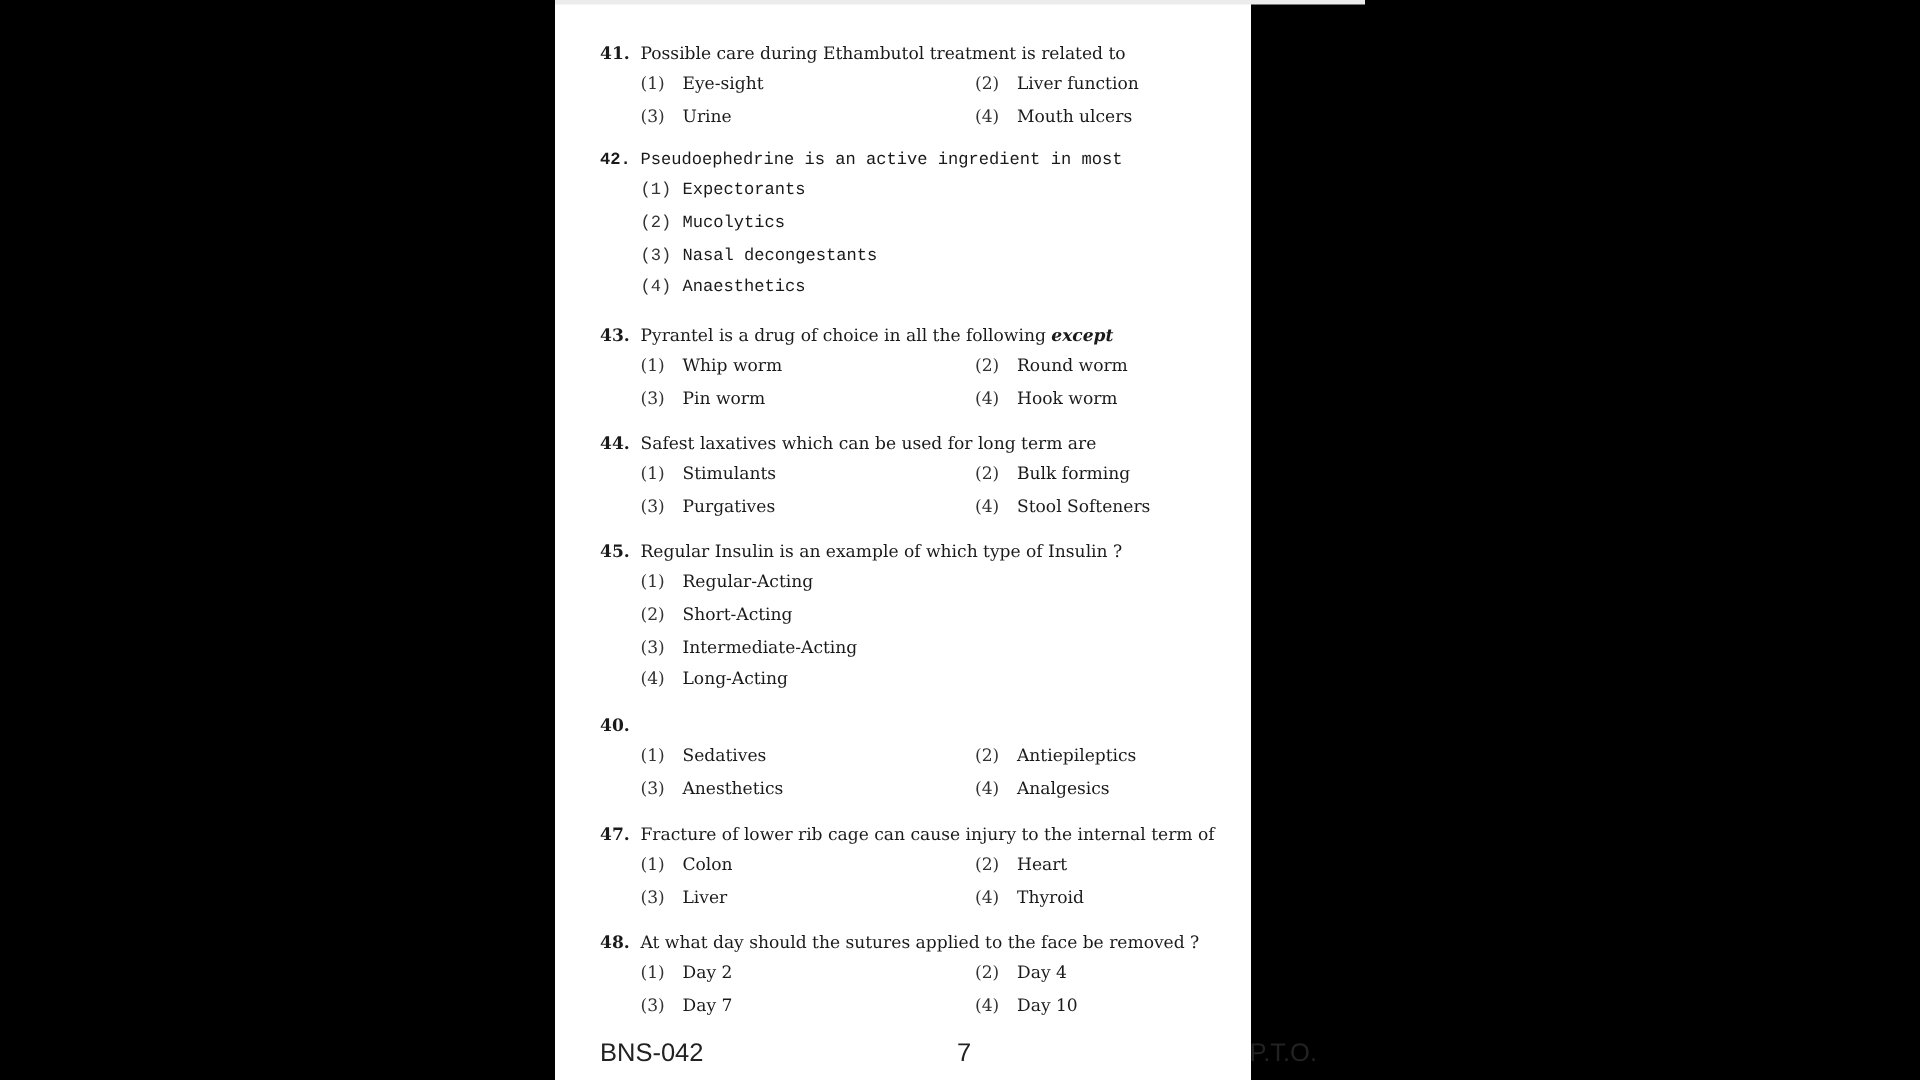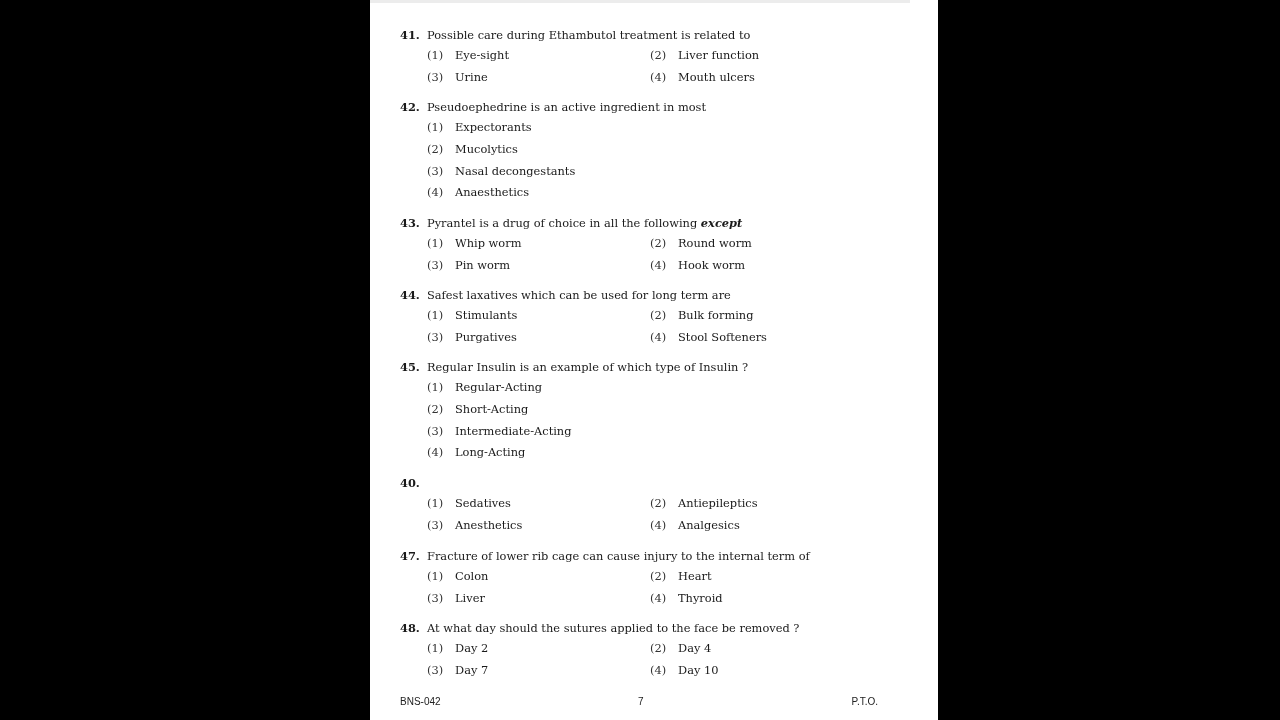--- a/index.html
+++ b/index.html
@@ -7,21 +7,21 @@
       padding: 0;
       width: 1280px;
       height: 720px;
       background: #000000;
       overflow: hidden;
     }
     .page {
       position: absolute;
       left: 370px;
       top: 0;
-      width: 568px;
+      width: 464px;
       height: 720px;
       background: #ffffff;
       font-family: "DejaVu Serif", "Liberation Serif", serif;
       color: #1a1a1a;
     }
     .page-topband {
       position: absolute;
       left: 0; top: 0;
       width: 540px; height: 3px;
       background: #ececec;
@@ -74,21 +74,21 @@
       position: absolute;
       left: 28px;
     }
     .footer {
       position: absolute;
       top: 692px;
       left: 0;
       width: 540px;
       height: 20px;
       font-family: "Liberation Sans", "DejaVu Sans", sans-serif;
-      font-size: 10px;
+      font-size: 17px;
       line-height: 20px;
       color: #222;
     }
     .footer .code { position: absolute; left: 30px; }
     .footer .pg { position: absolute; left: 268px; }
     .footer .pto { position: absolute; right: 32px; padding-left: 15px; }
   </style>
 </head>
 <body>
 
@@ -115,21 +115,21 @@
           <span class="opt-num">(3)</span>
           <span class="opt-text">Urine</span>
         </span>
       <span class="opt col2">
           <span class="opt-num">(4)</span>
           <span class="opt-text">Mouth ulcers</span>
         </span>
     </div>
   </div>
 
-  <div class="question" style="top:97px;">
+  <div class="question" style="top:97px;font-family:Liberation Mono, monospace;">
     <div class="q-head">
       <span class="q-num">42.</span>
       <span class="q-text">Pseudoephedrine is an active ingredient in most</span>
     </div>
     <div class="opt-row">
         <span class="opt col1">
           <span class="opt-num">(1)</span>
           <span class="opt-text">Expectorants</span>
         </span>
       </div>

